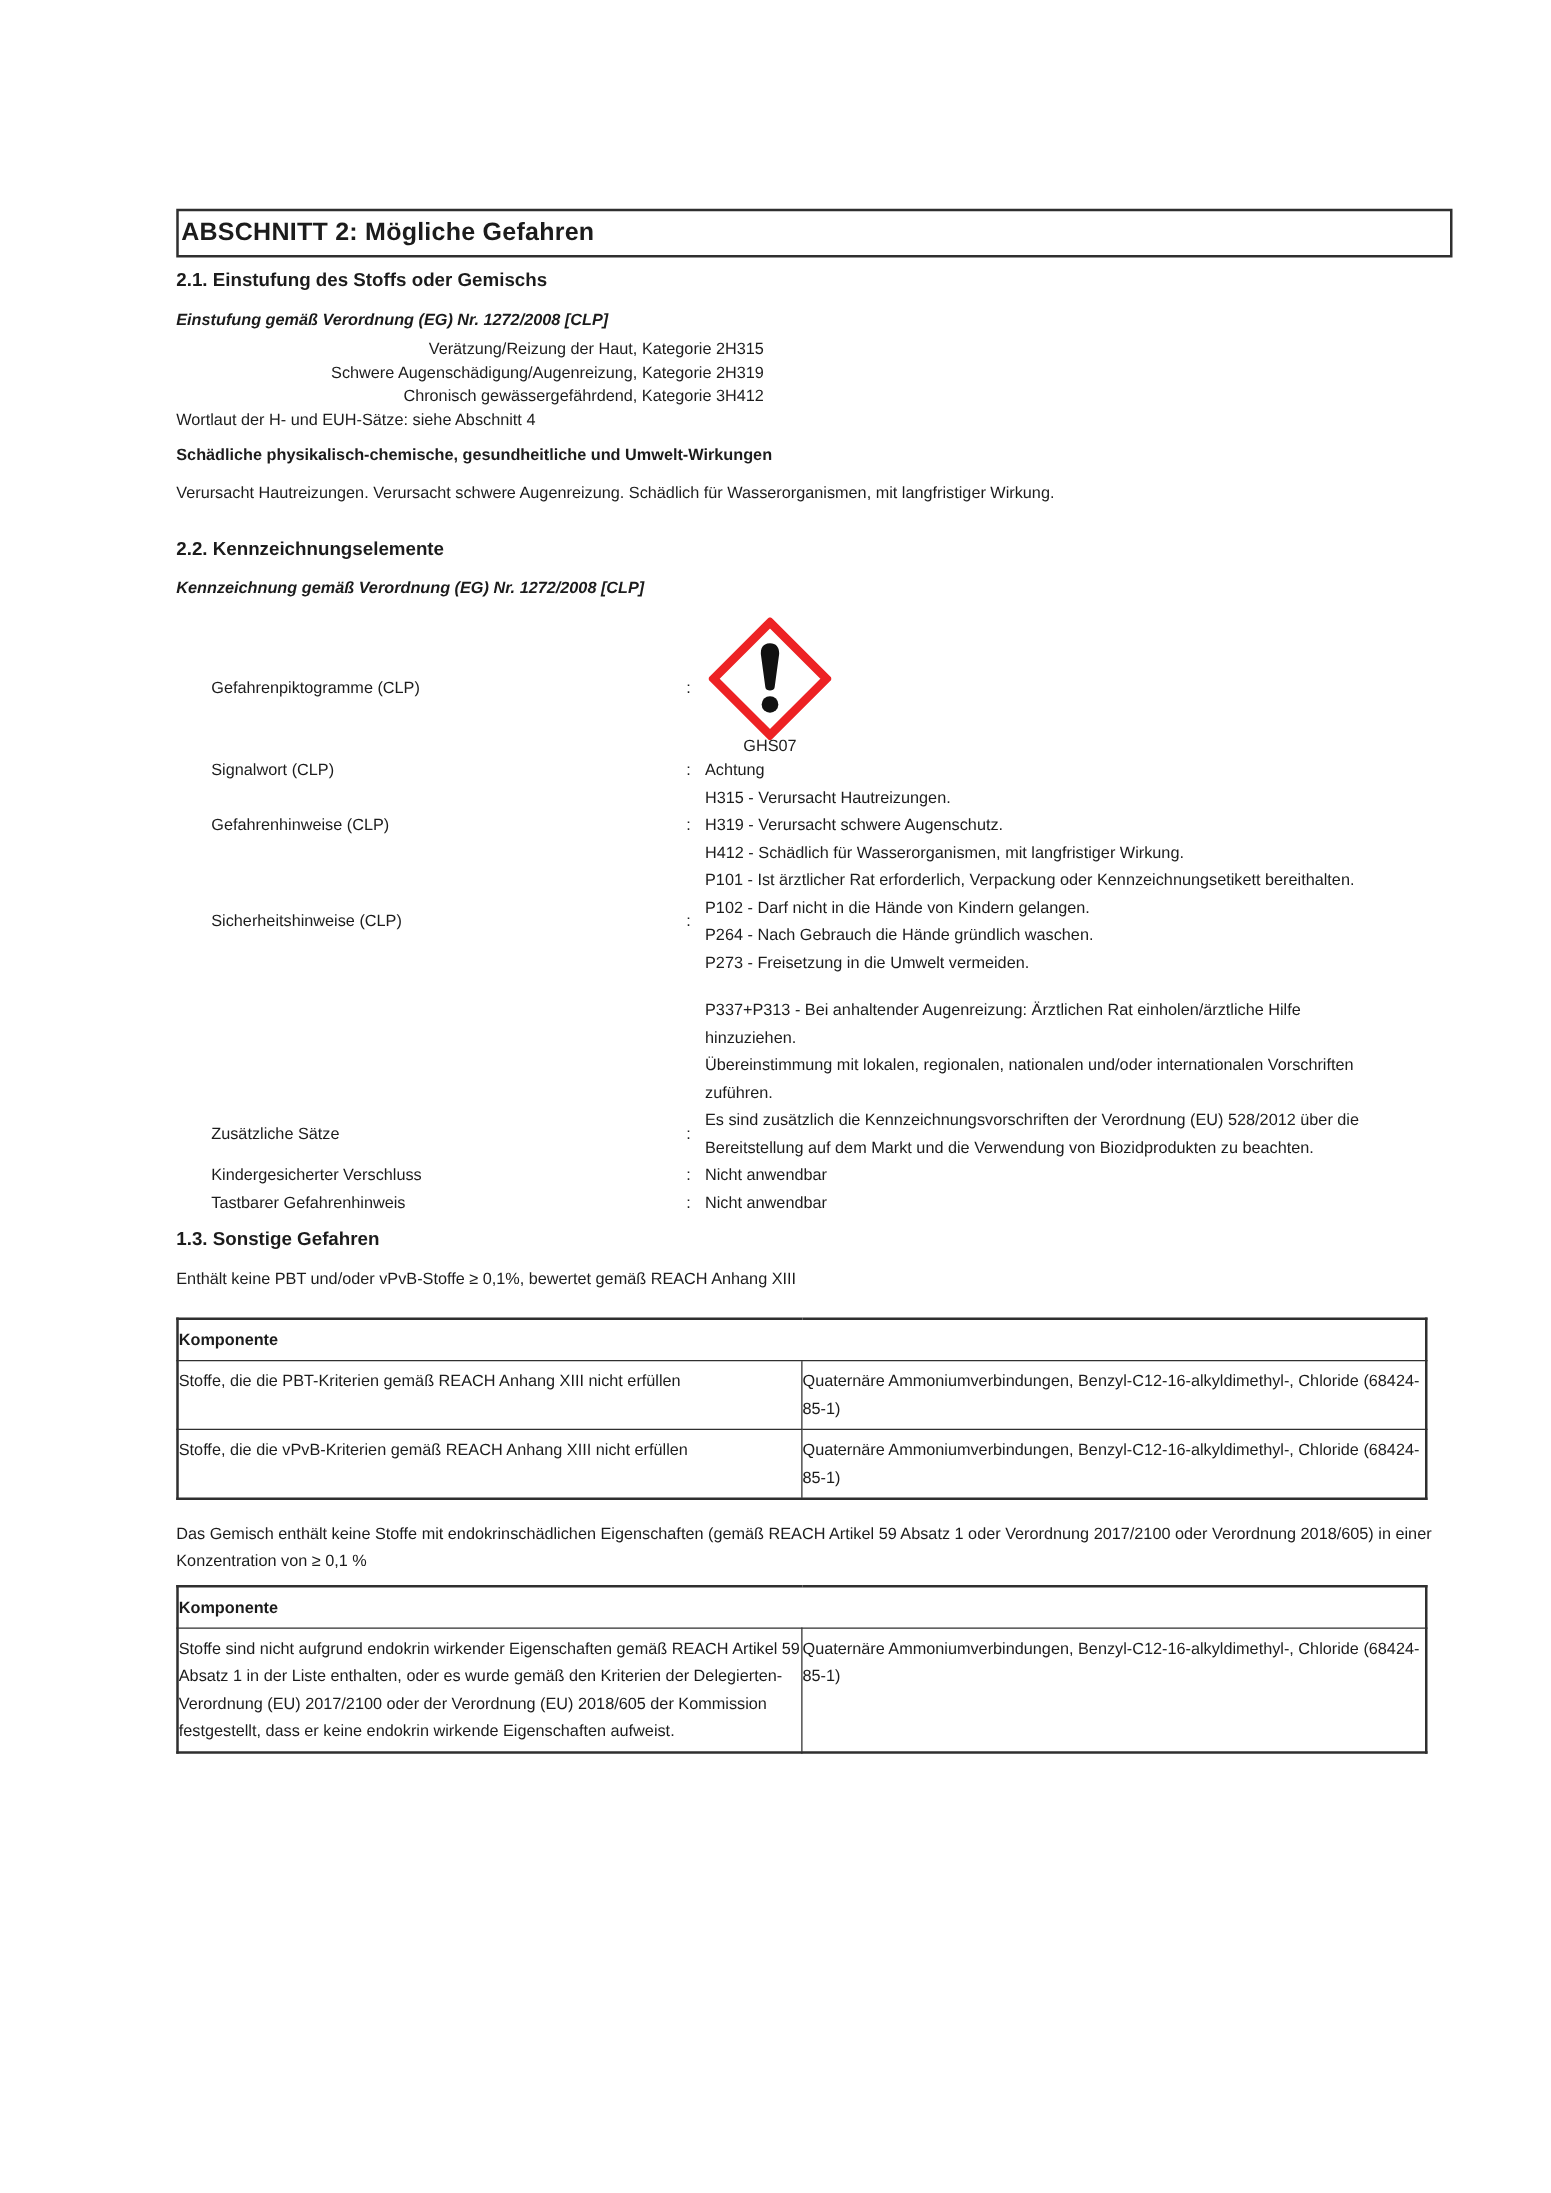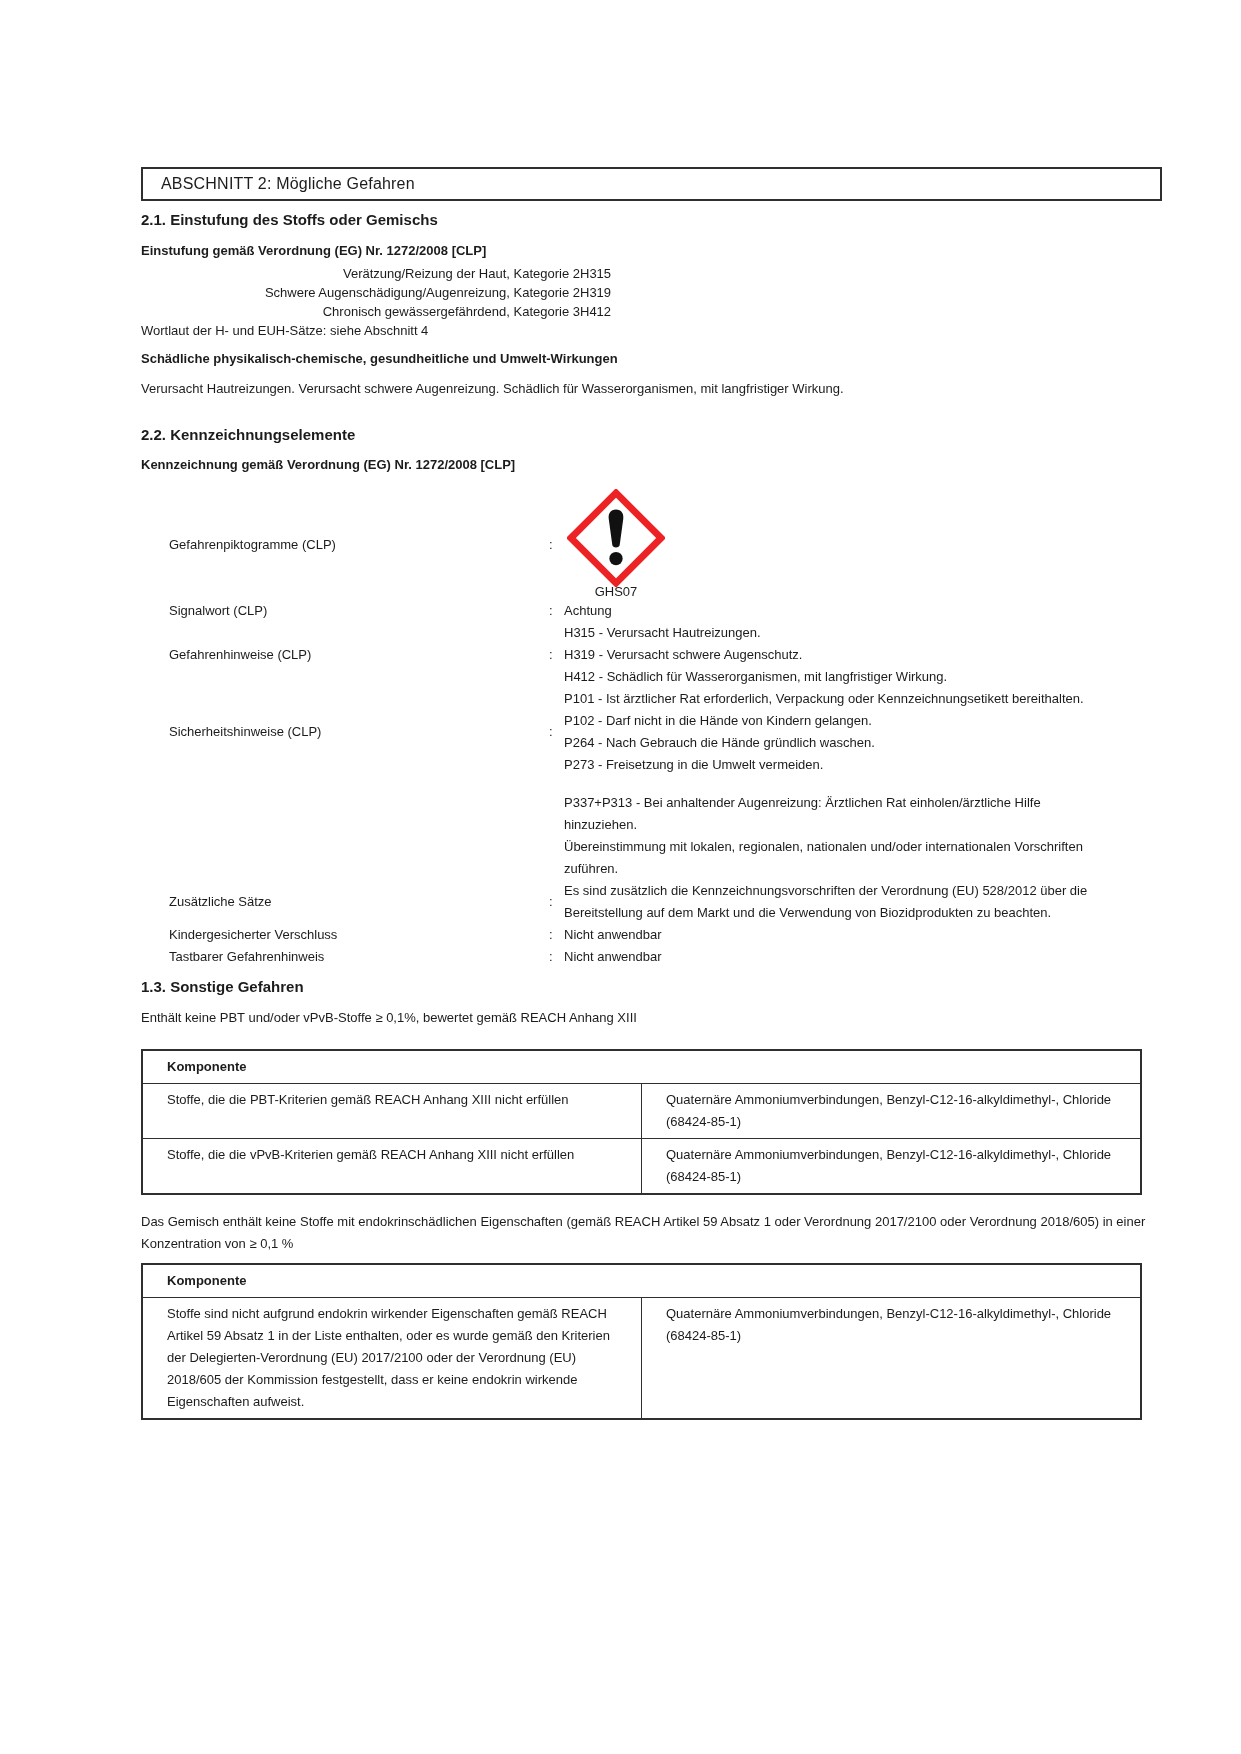--- a/index.html
+++ b/index.html
@@ -4,28 +4,28 @@
 <style>
   html,body { margin:0; padding:0; }
   body {
     width:1241px; height:1754px; background:#ffffff; position:relative;
     font-family:"Liberation Sans","DejaVu Sans",sans-serif;
     color:#1c1c1c; -webkit-font-smoothing:antialiased;
   }
   .content { position:absolute; left:141px; top:167px; width:1021px; font-size:13px; }
 
   .abschnitt-box {
-    border:2px solid #2f2f2f; padding:6px 18px;
-    font-size:16px; font-weight:normal; letter-spacing:.2px;
+    border:2px solid #2f2f2f; padding:6px 2px;
+    font-size:20px; font-weight:bold; letter-spacing:.2px;
   }
   .h2 { font-size:15px; font-weight:bold; }
   .h2-21 { margin-top:10px; }
   .h2-22 { margin-top:28px; }
   .h2-23 { margin-top:10px; }
-  .bold-sub { font-weight:bold; margin-top:14px; line-height:17px; }
+  .bold-sub { font-weight:bold; margin-top:14px; line-height:17px;font-style:italic; }
   .cls-rows { margin-top:5px; }
   .cls-row { display:flex; line-height:19px;text-align:right; }
   .cls-label { width:439px; flex:none; }
   .cls-code { flex:none; }
   .body-line { line-height:19px; }
   .adverse-heading { font-weight:bold; margin-top:10px; line-height:17px; }
   .adverse-text { margin-top:12px; line-height:19px; }
   .kenn-sub { margin-top:13px; }
 
   .field-row { display:flex; align-items:center; line-height:22px;margin-left:28px; }
@@ -41,21 +41,21 @@
   .ghs-caption { text-align:center; line-height:16px; margin-top:-3px; }
 
   .pbt-line { margin-top:13px; line-height:19px; }
 
   table.sds-table {
     border-collapse:collapse; width:1001px; margin-top:22px;
     border:2px solid #2f2f2f; table-layout:fixed;
   }
   #table2-wrap table.sds-table { margin-top:8px; }
   .sds-table th, .sds-table td {
-    border:1px solid #2f2f2f; padding:5px 24px; vertical-align:top;
+    border:1px solid #2f2f2f; padding:5px 0; vertical-align:top;
     text-align:left; line-height:22px; font-size:13px;
   }
   .sds-table th { font-weight:bold; }
   .sds-table td.col-left { width:374px; }
   .endocrine-text { margin-top:16px; line-height:22px; }
 </style>
 </head>
 <body>
 
 <div class="content">

